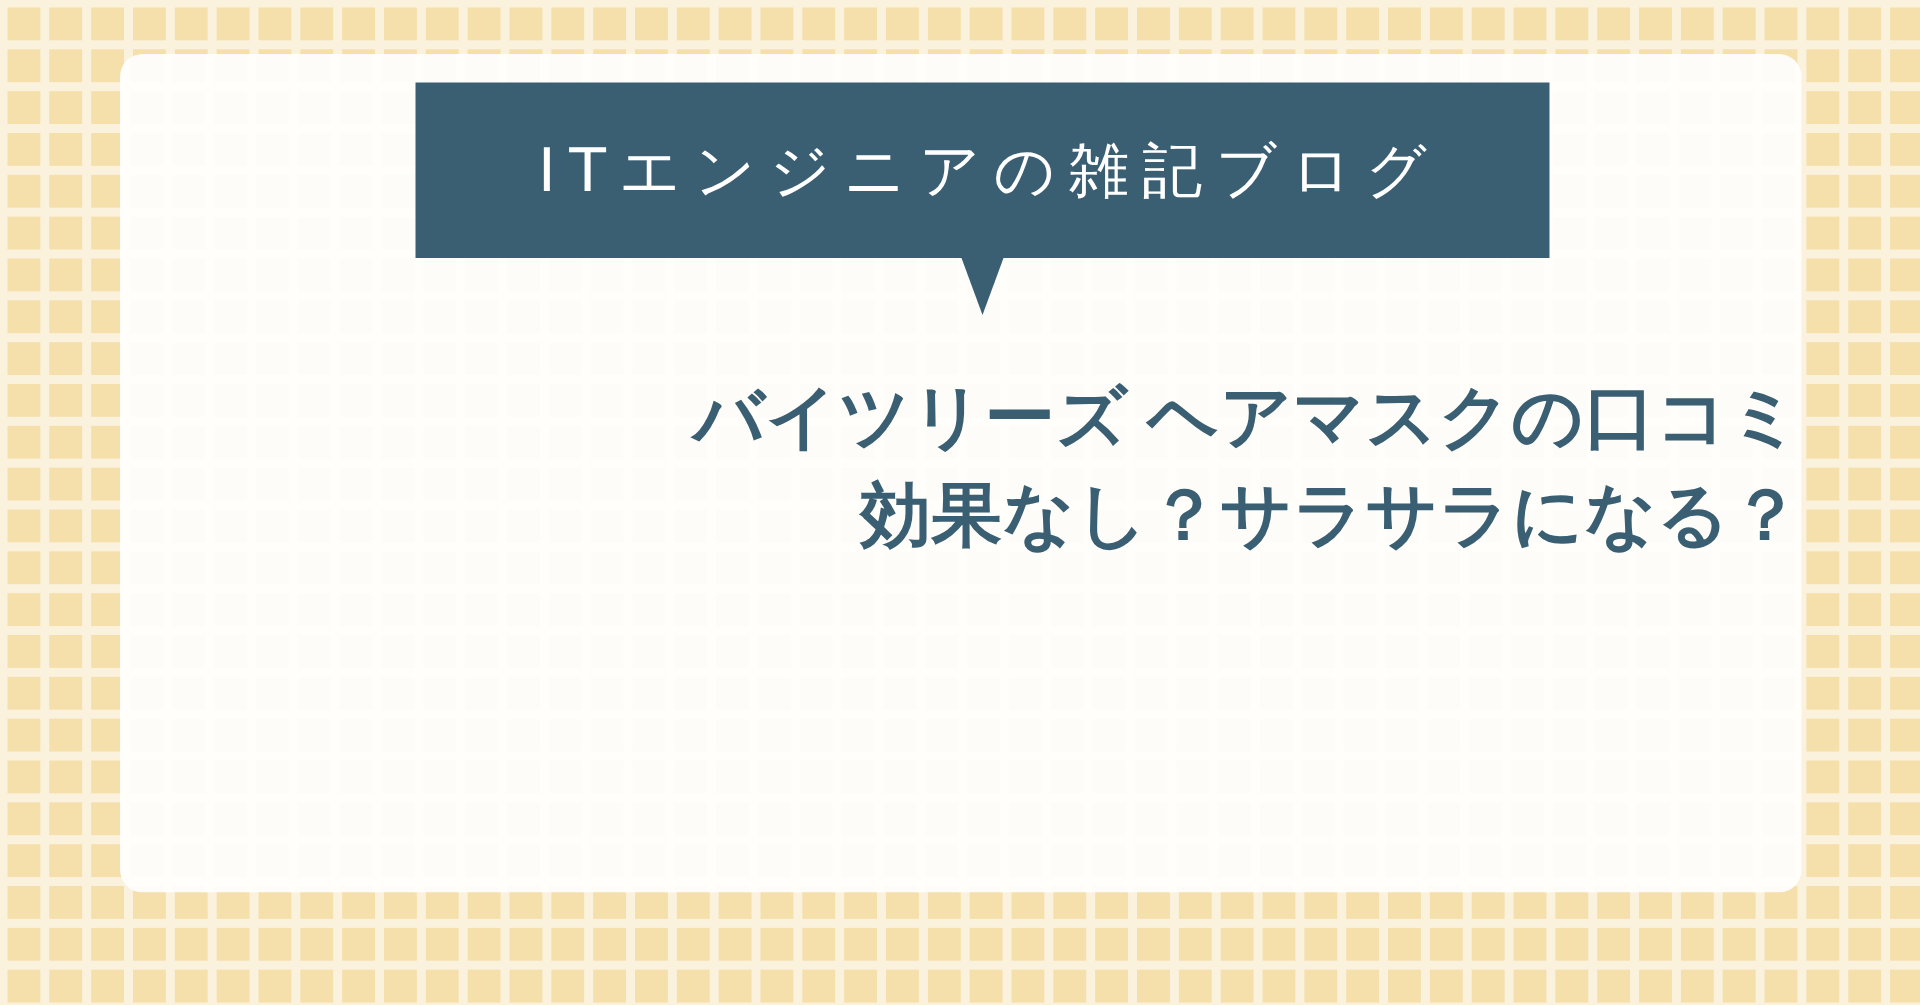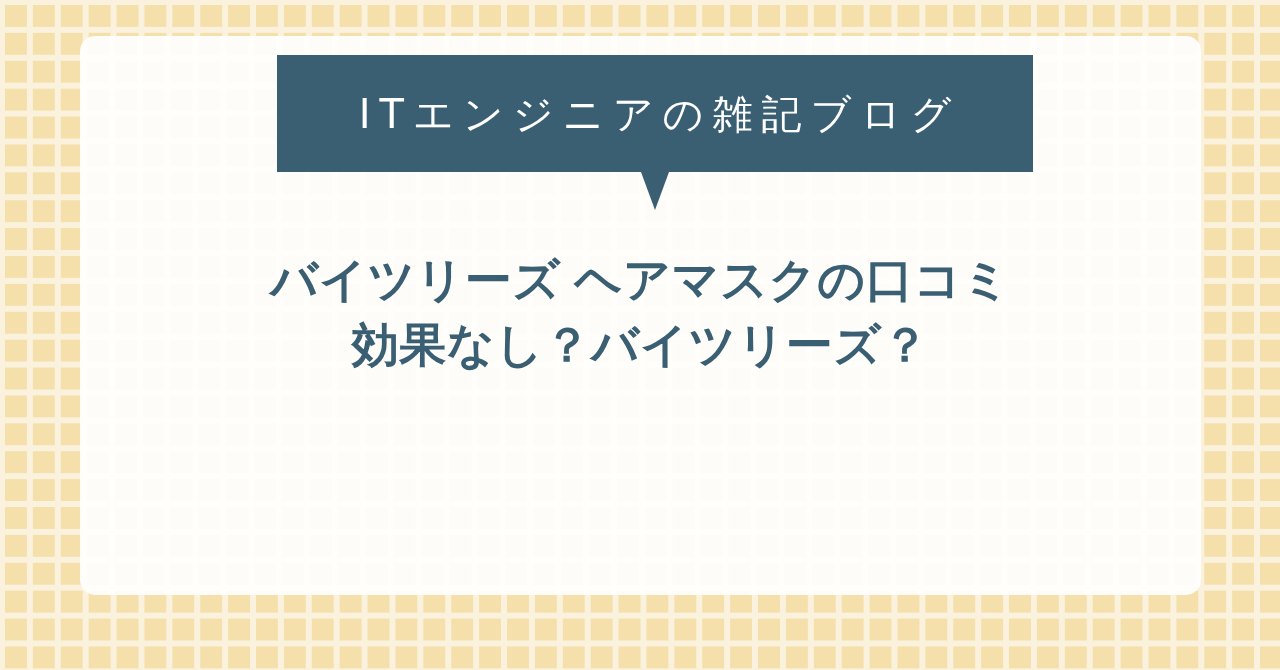--- a/index.html
+++ b/index.html
@@ -92,35 +92,36 @@
     width: 1121px;
     text-align: center;
   }
   .title-line {
     color: #3a5f73;
     font-size: 47px;
     line-height: 65px;
     font-weight: 700;
     letter-spacing: 0.5px;
     white-space: nowrap;
-    font-family: Liberation Sans, sans-serif;
+    font-family: Liberation Serif, serif;
+    text-align: right;
   }
 </style>
 </head>
 <body>
 
 <div class="canvas">
 
   <div class="card"></div>
 
   <div class="banner-wrap">
     <div class="banner">
       <span class="banner-text">ITエンジニアの雑記ブログ</span>
     </div>
     <div class="banner-pointer"></div>
   </div>
 
   <div class="title-block">
     <div class="title-line">バイツリーズ ヘアマスクの口コミ</div>
-    <div class="title-line">効果なし？バイツリーズ？</div>
+    <div class="title-line">効果なし？サラサラになる？</div>
   </div>
 
 </div>
 
 </body></html>

